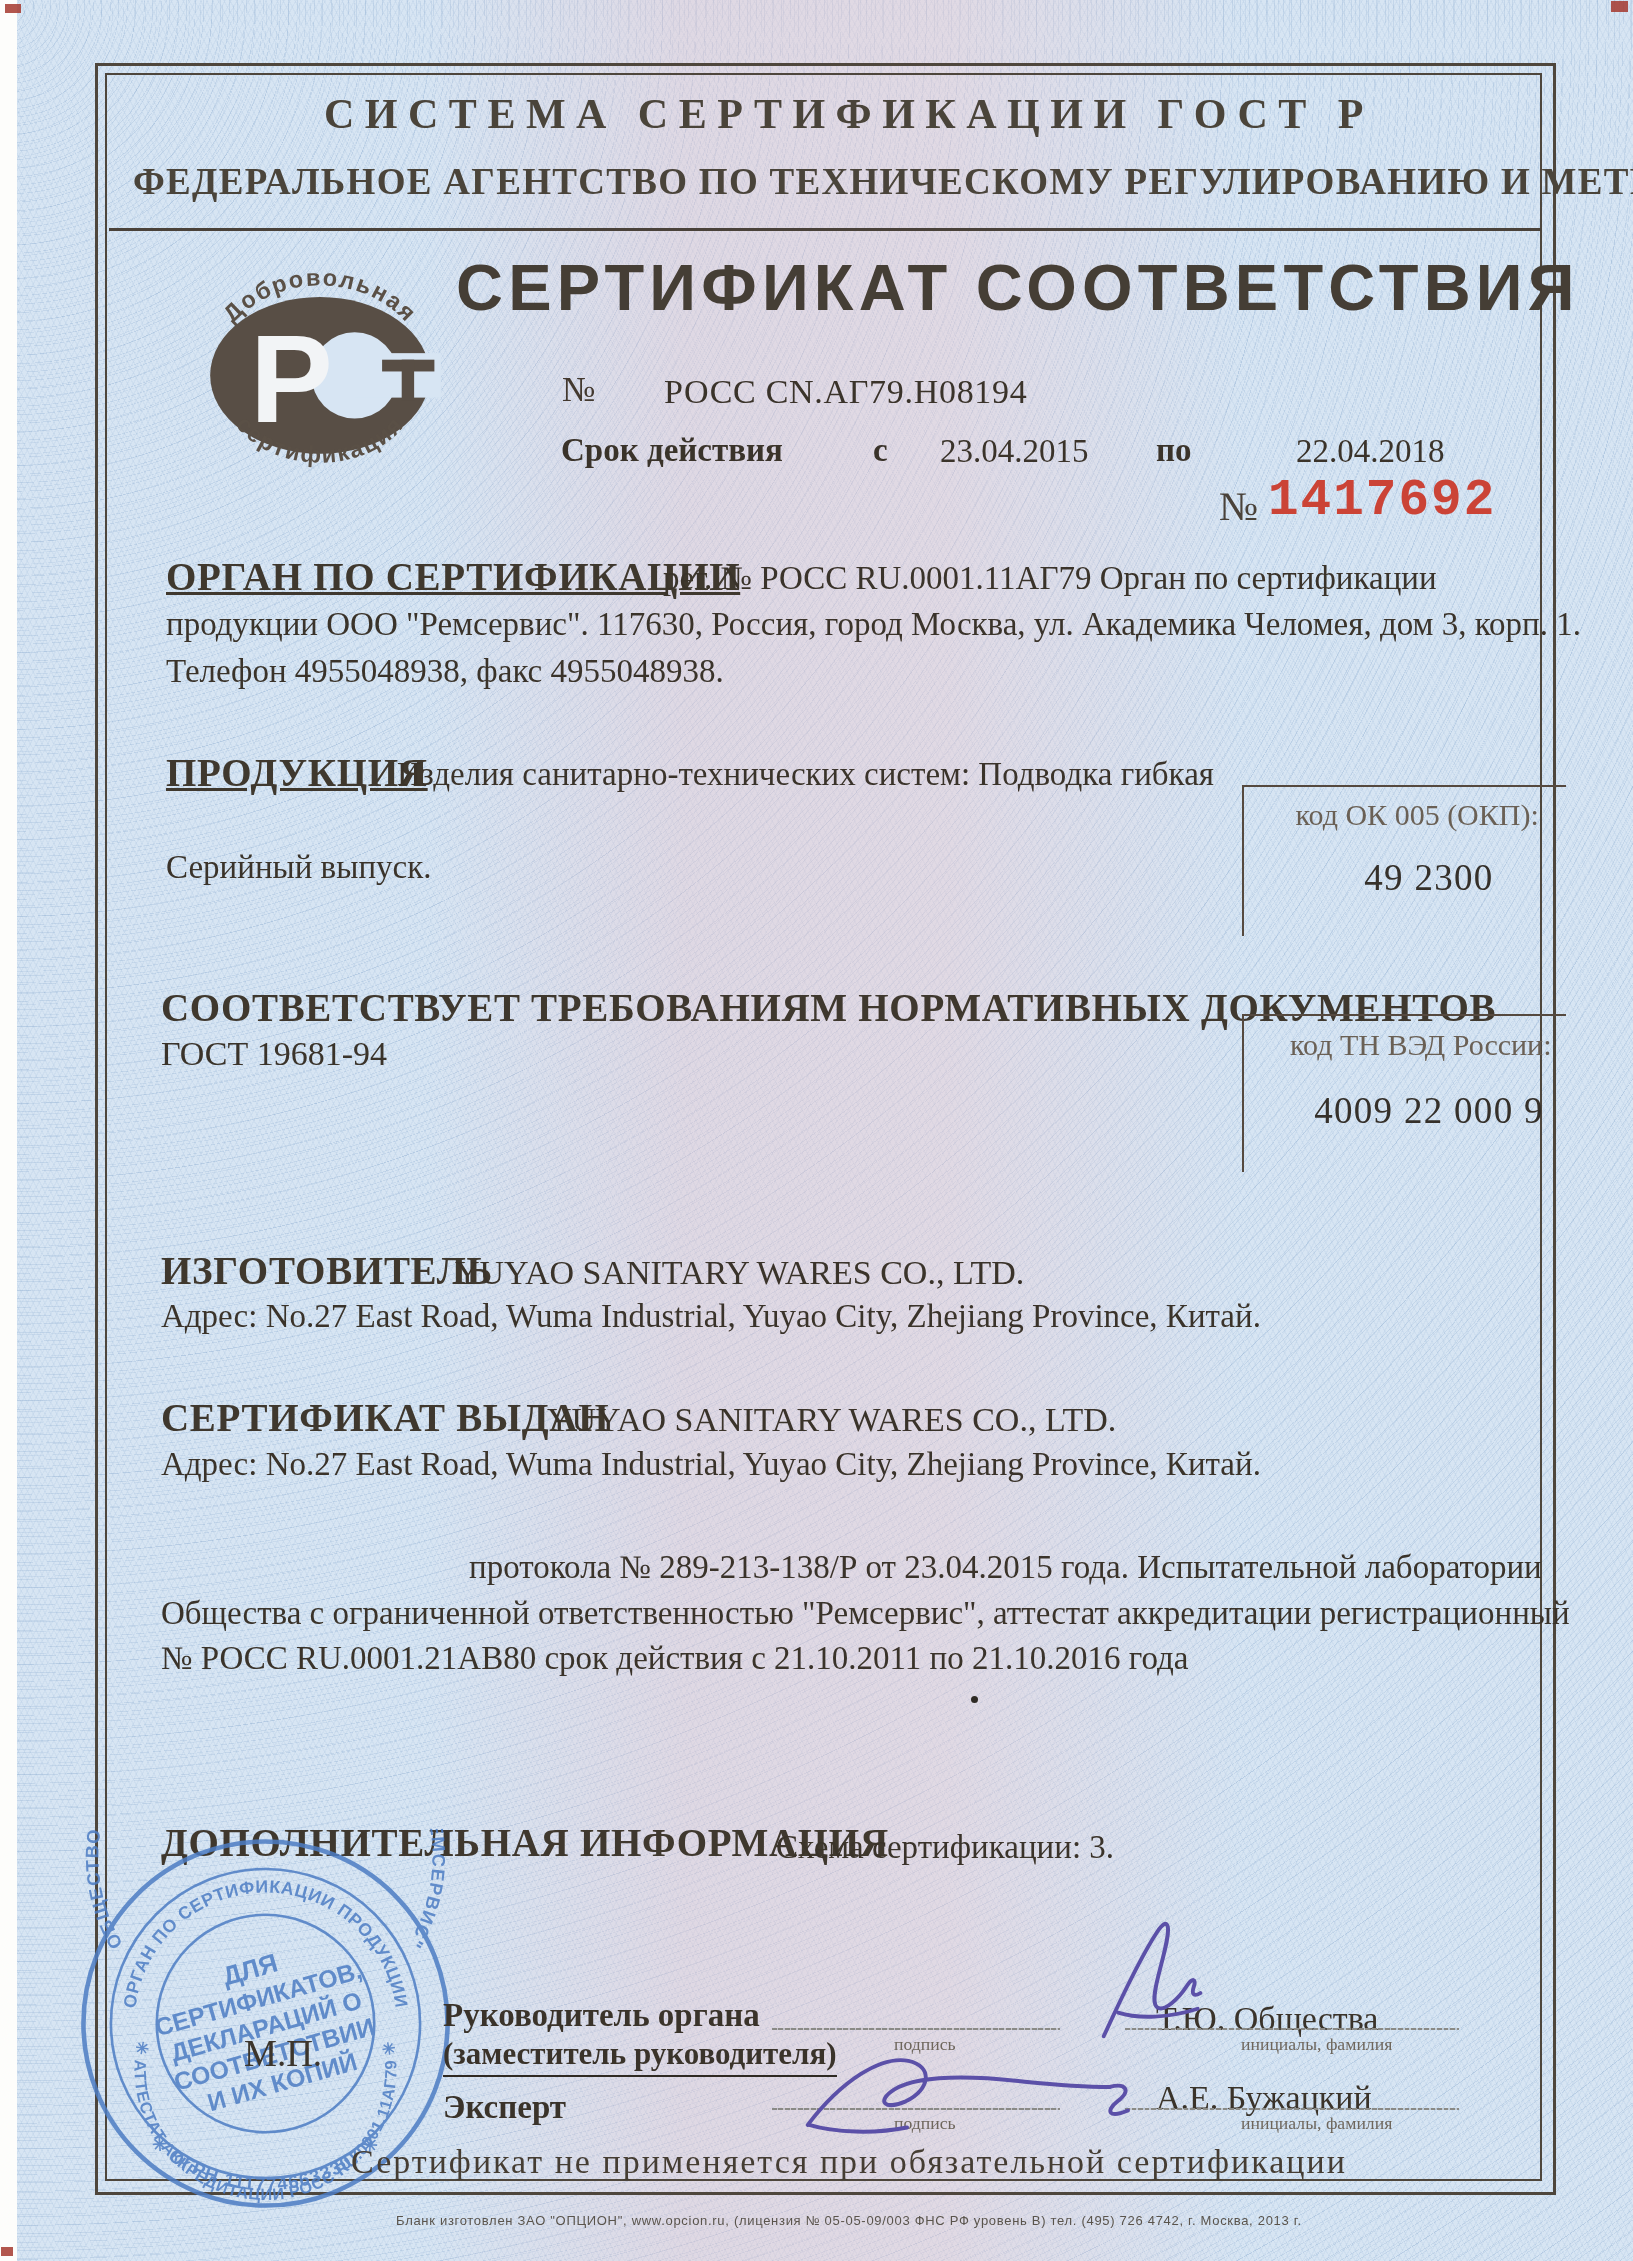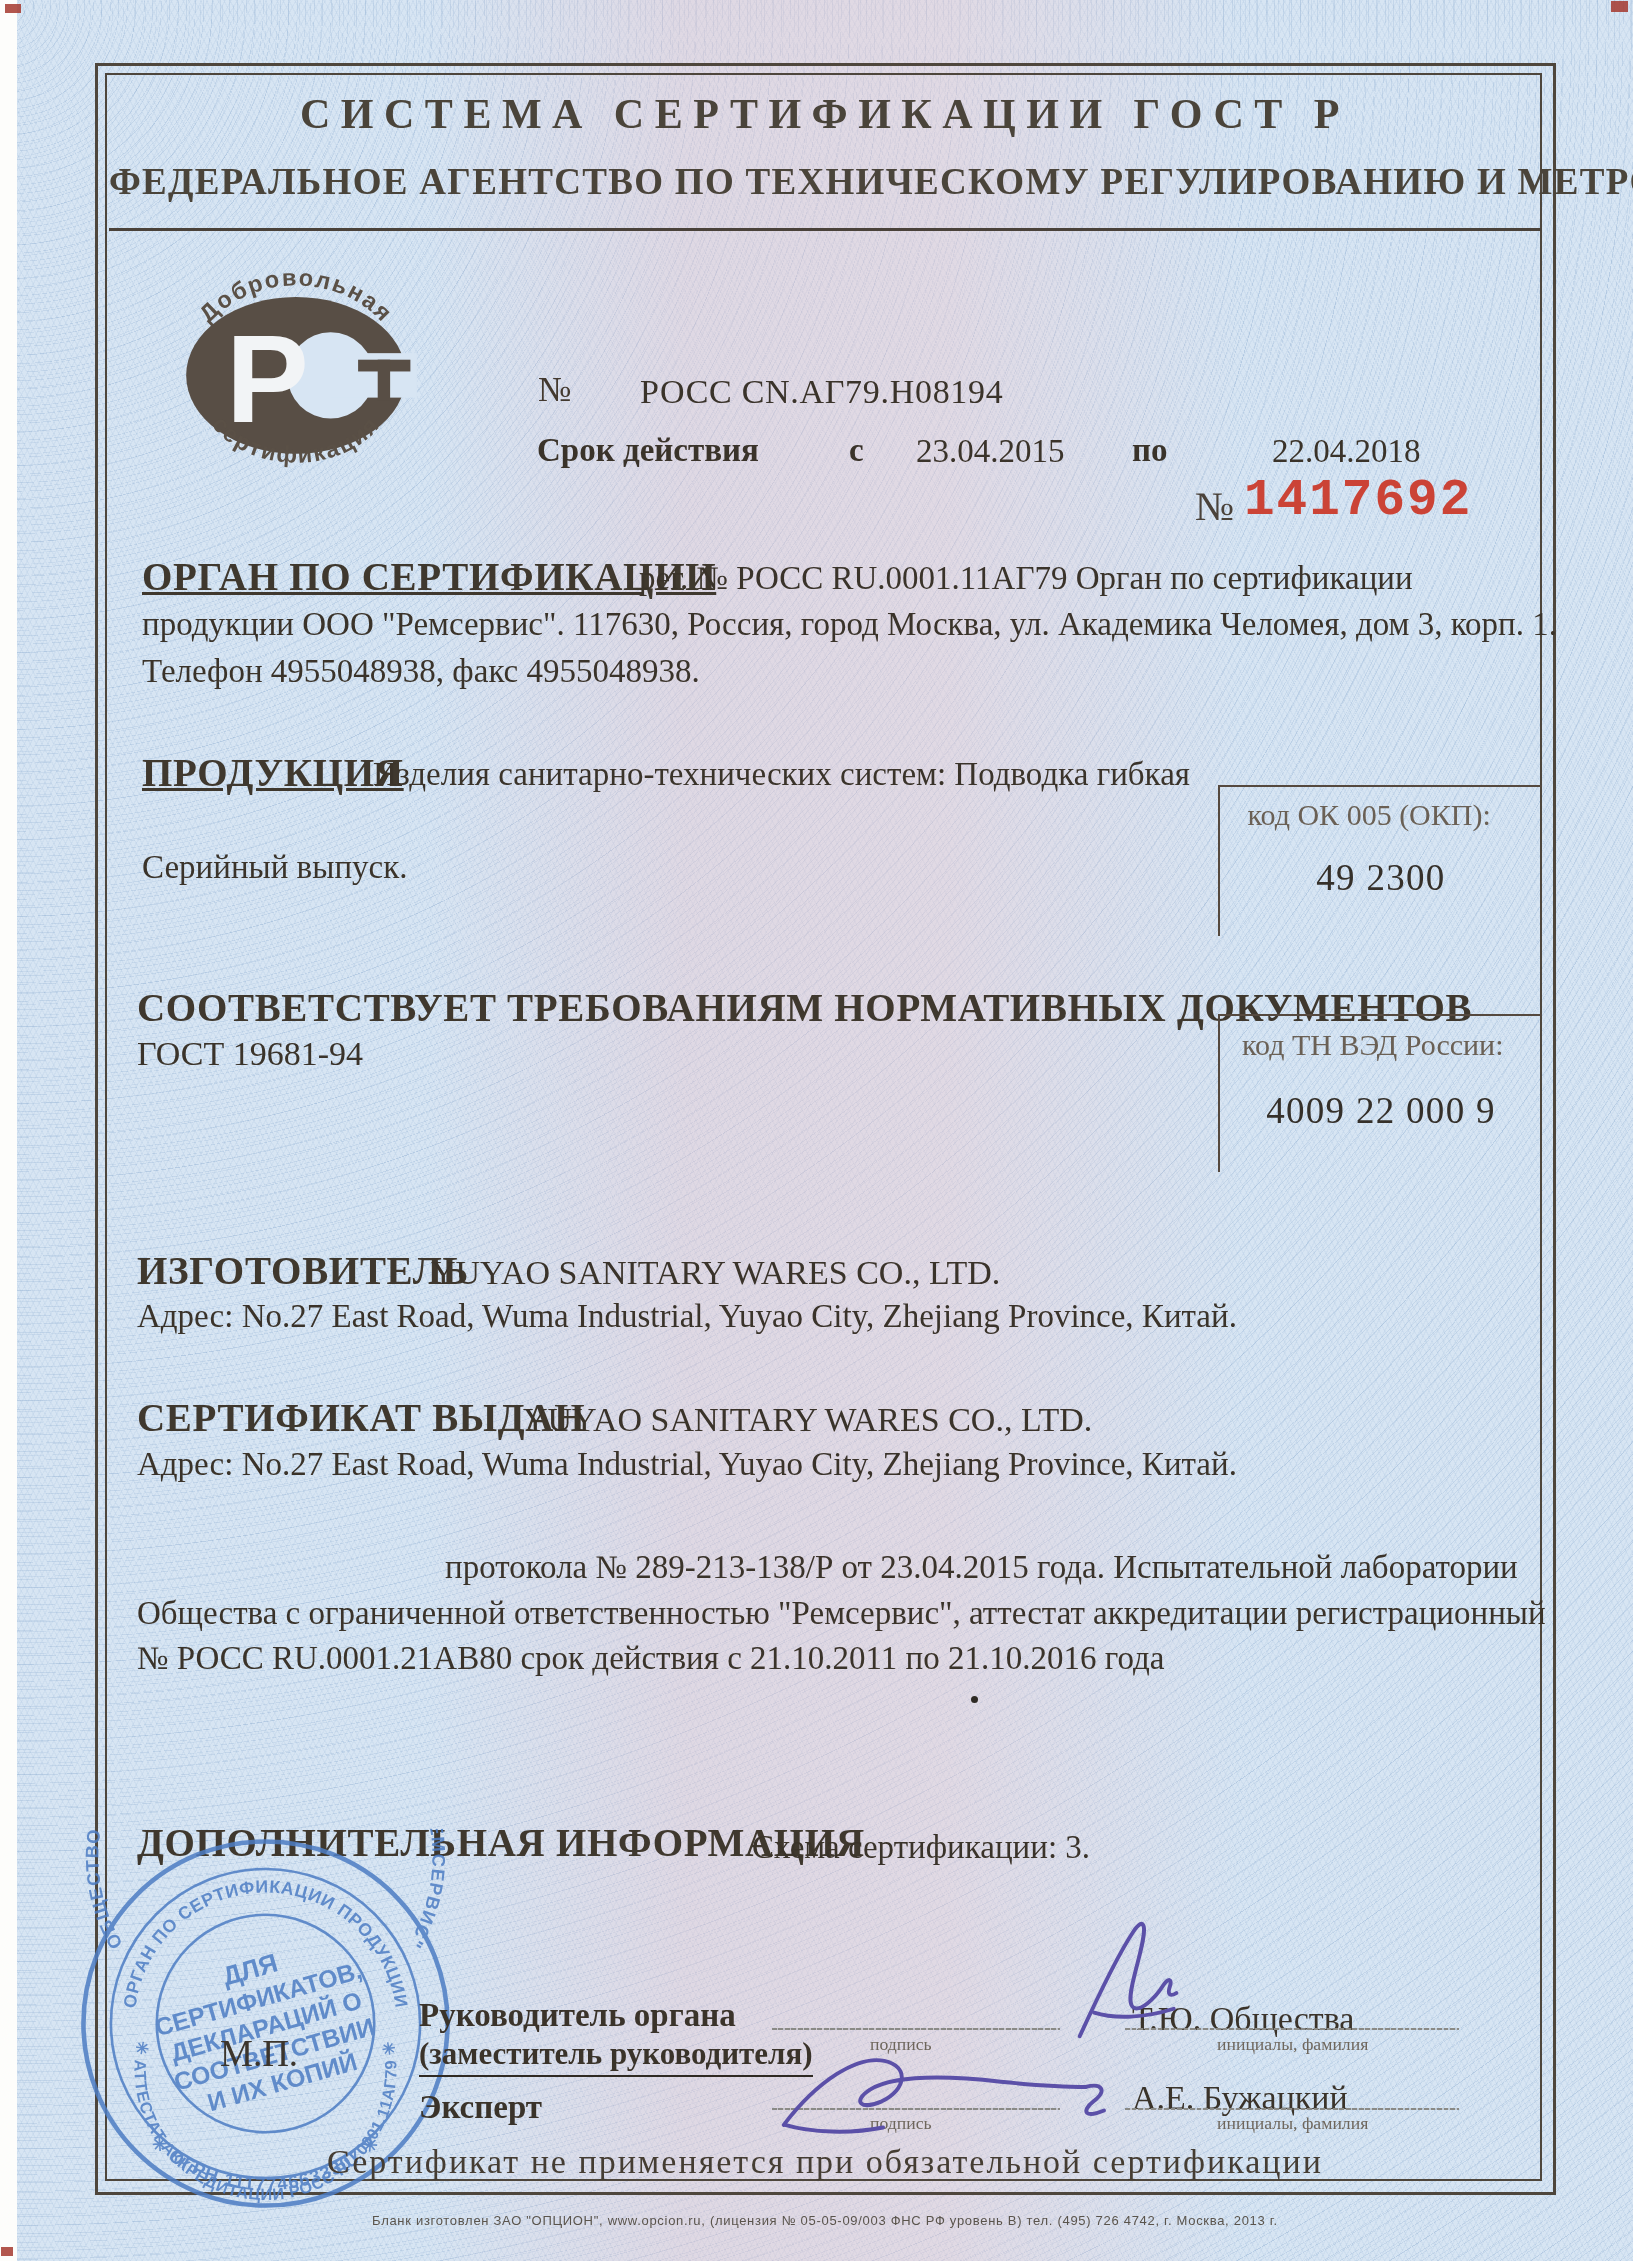--- a/index.html
+++ b/index.html
@@ -6,21 +6,21 @@
   .page{
     position:relative; width:1633px; height:2261px; overflow:hidden;
     background-color:#d7e5f3;
     background-image:
       repeating-radial-gradient(circle at 7.9px 6.5px, rgba(125,160,200,.22) 0 0.7px, transparent 0.7px 8.5px),
       repeating-radial-gradient(circle at 2px 14.4px, rgba(125,160,200,.16) 0 0.7px, transparent 0.7px 11px),
       repeating-linear-gradient(62deg, rgba(130,165,205,.10) 0 1.3px, transparent 1.3px 5.2px),
       repeating-linear-gradient(-62deg, rgba(130,165,205,.10) 0 1.3px, transparent 1.3px 5.2px);
     font-family:"Liberation Serif", serif; color:#43392f;
   }
-  .abs{position:absolute; white-space:nowrap;}
+  .abs{position:absolute; white-space:nowrap;margin-left:24px;}
   .pink{position:absolute; inset:0; pointer-events:none;
     background:linear-gradient(90deg, rgba(236,188,194,0) 26%, rgba(238,192,198,.34) 42%, rgba(240,198,203,.38) 58%, rgba(236,188,194,0) 76%);}
   .scan-strip{position:absolute; left:0; top:0; width:17px; height:2261px; background:#fdfdfb;}
   .corner{position:absolute; background:#a5382e; opacity:.85;}
   .border-outer{position:absolute; left:95px; top:63px; width:1455px; height:2126px; border:3.3px solid #4e463c;}
   .border-inner{position:absolute; left:105px; top:73px; width:1433px; height:2104px; border:2.6px solid #4e463c;}
   .hline{position:absolute; background:#4a423a; height:2.6px;}
   .center{text-align:center;}
   .h{font-weight:bold; font-size:39px; color:#3f382e; letter-spacing:0.7px;}
   .body50{font-size:33px; color:#3a332a;}
@@ -74,20 +74,21 @@
       <rect x="258" y="162" width="132" height="68" fill="#d7e5f3"></rect>
       <text x="98" y="268" font-family="Liberation Serif, serif" font-weight="bold" font-size="190" fill="#f2f4f6">Р</text>
       <rect x="300" y="172" width="80" height="18" fill="#584e45"></rect>
       <rect x="330" y="172" width="19" height="62" fill="#584e45"></rect>
       <text font-size="36" font-weight="bold" fill="#5a5046" letter-spacing="3">
         <textPath href="#lBot" startOffset="50%" text-anchor="middle">сертификация</textPath>
       </text>
     </svg>
   </div>
 
+  <div class="abs title center" style="left:432px;top:250px;width:1099px;">СЕРТИФИКАТ СООТВЕТСТВИЯ</div>
 
   <div class="abs" style="left:538px;top:370px;font-size:35px;">№</div>
   <div class="abs body52" style="left:640px;top:373px;letter-spacing:0.7px;">РОСС CN.АГ79.Н08194</div>
 
   <div class="abs body50" style="left:537px;top:432px;font-weight:bold;">Срок действия</div>
   <div class="abs body50" style="left:849px;top:432px;font-weight:bold;">с</div>
   <div class="abs body50" style="left:916px;top:433px;">23.04.2015</div>
   <div class="abs body50" style="left:1132px;top:432px;font-weight:bold;">по</div>
   <div class="abs body50" style="left:1272px;top:433px;">22.04.2018</div>
 

